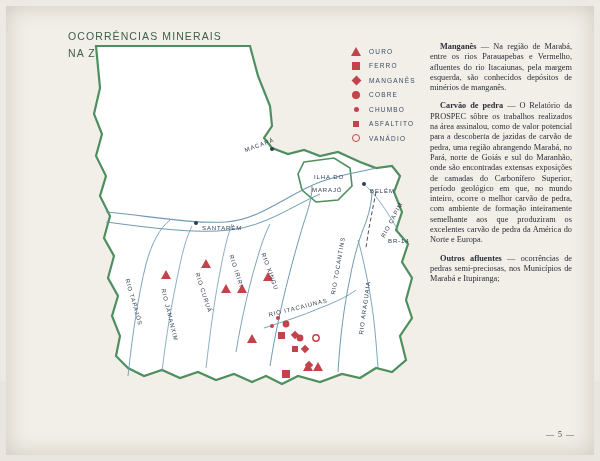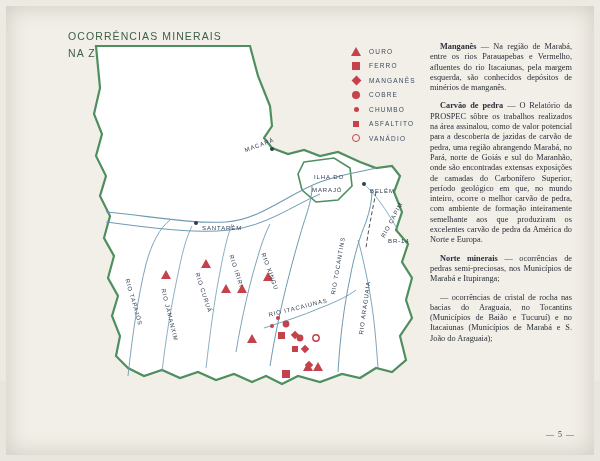--- a/index.html
+++ b/index.html
@@ -203,21 +203,20 @@
   </div>
 
   <div class="text-col">
     <p>
       <span class="hd">Manganês</span><span> — Na região de Marabá, entre os rios Parauapebas e Vermelho, afluentes do rio Itacaiunas, pela margem esquerda, são conhecidos depósitos de minérios de manganês.</span>
     </p>
     <p>
       <span class="hd">Carvão de pedra</span><span> — O Relatório da PROSPEC sôbre os trabalhos realizados na área assinalou, como de valor potencial para a descoberta de jazidas de carvão de pedra, uma região abrangendo Marabá, no Pará, norte de Goiás e sul do Maranhão, onde são encontradas extensas exposições de camadas do Carbonífero Superior, período geológico em que, no mundo inteiro, ocorre o melhor carvão de pedra, com ambiente de formação inteiramente semelhante aos que produziram os excelentes carvão de pedra da América do Norte e Europa.</span>
     </p>
     <p>
-      <span class="hd">Norte minerais</span><span> — ocorrências de pedras semi-preciosas, nos Municípios de Marabá e Itupiranga;</span>
+      <span class="hd">Outros afluentes</span><span> — ocorrências de pedras semi-preciosas, nos Municípios de Marabá e Itupiranga;</span>
     </p>
-    <p>— ocorrências de cristal de rocha nas bacias do Araguaia, no Tocantins (Municípios de Baião e Tucuruí) e no Itacaiunas (Municípios de Marabá e S. João do Araguaia);</p>
   </div>
 
   <div class="page-num">— 5 —</div>
 
  </div>
 </div>
 
 </body></html>

